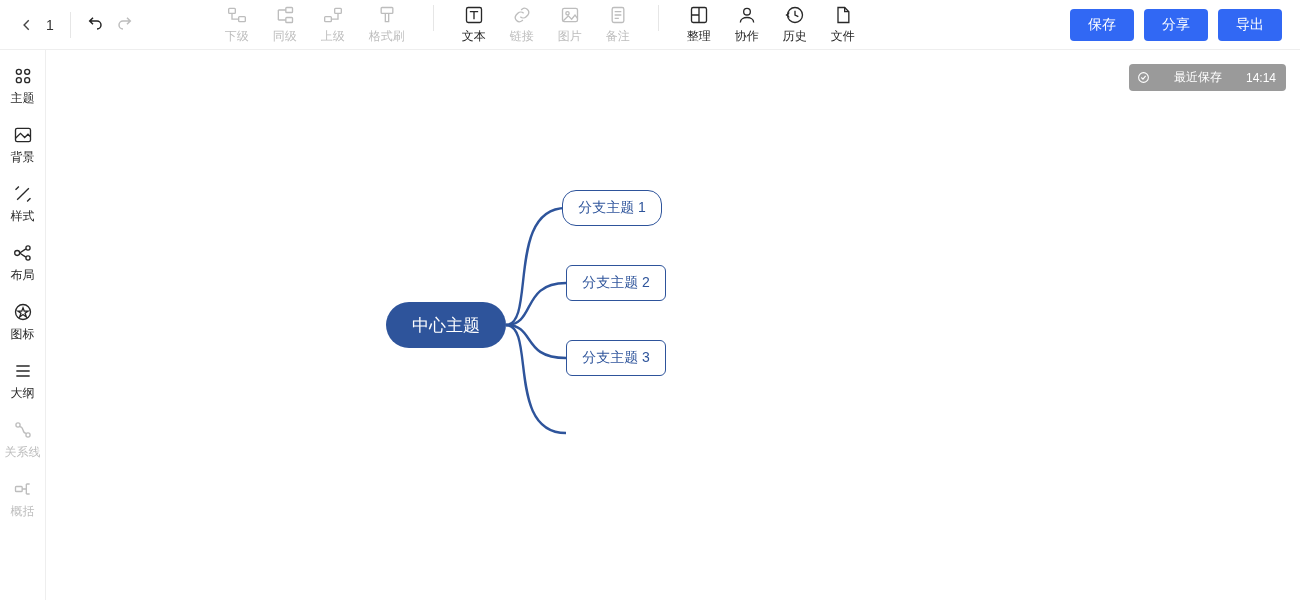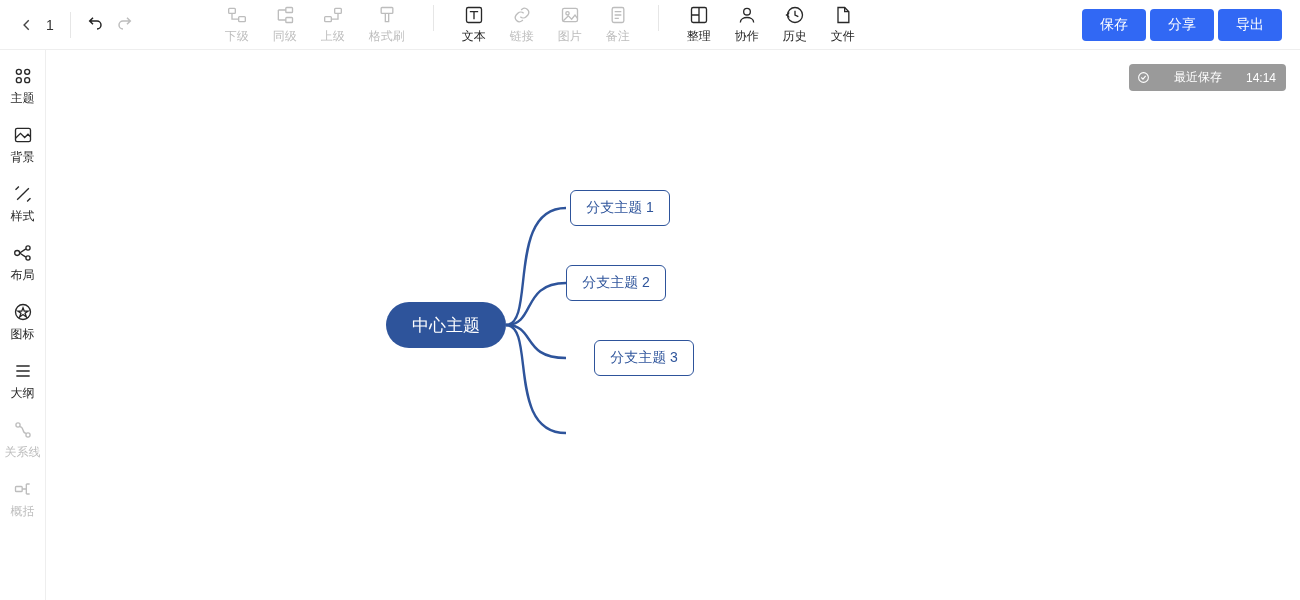--- a/index.html
+++ b/index.html
@@ -26,21 +26,21 @@
   .redo svg { fill:#bdbdbd; }
 
   .tool-group { display:flex; align-items:flex-start; gap:0; margin-left: 80px; }
   .tool { display:flex; flex-direction:column; align-items:center; gap:3px; padding: 0 12px; cursor:pointer; color:#282828; }
   .tool.dim { color:#bdbdbd; }
   .tool.dim svg { stroke:#bdbdbd; }
   .tool svg { width:20px; height:20px; stroke:#282828; fill:none; stroke-width:1.6; }
   .tool-label { font-size:12px; }
   .spacer { flex:1; }
   
-  .right-buttons { display:flex; gap:4px; padding-right:4px;align-items:flex-end; }
+  .right-buttons { display:flex; gap:10px; padding-right:4px;align-items:flex-end; }
   .btn-primary {
     background:#3168f4; color:#fff; border:none; border-radius:4px;
     padding:7px 18px; font-size:14px; cursor:pointer;
   }
 
   
   .body { display:flex; height: calc(600px - 50px); }
 
   
   .sidebar {
@@ -71,23 +71,23 @@
     display:flex; align-items:center; justify-content:center;
     font-size:17px; font-weight:400;
   }
   .branch {
     position:absolute; width:100px; height:36px;
     border:1.5px solid #2e549b; border-radius:6px;
     background:#fff; color:#2e549b;
     display:flex; align-items:center; justify-content:center;
     font-size:14px; font-weight:500;
   }
-  .b1 { left:244px; top:20px; }
+  .b1 { left:236px; top:20px;border-radius:14px; }
   .b2 { left:240px; top:95px; }
-  .b3 { left:240px; top:170px;margin-left:28px; }
+  .b3 { left:240px; top:170px; }
   .b4 { left:240px; top:245px; }
   .connectors { position:absolute; left:0; top:0; width:500px; height:340px; }
   .connectors path { stroke:#2e549b; stroke-width:2.4; fill:none; }
 </style>
 </head>
 <body>
 
 <div class="topbar">
   <div class="back">
     <svg viewBox="0 0 24 24">

